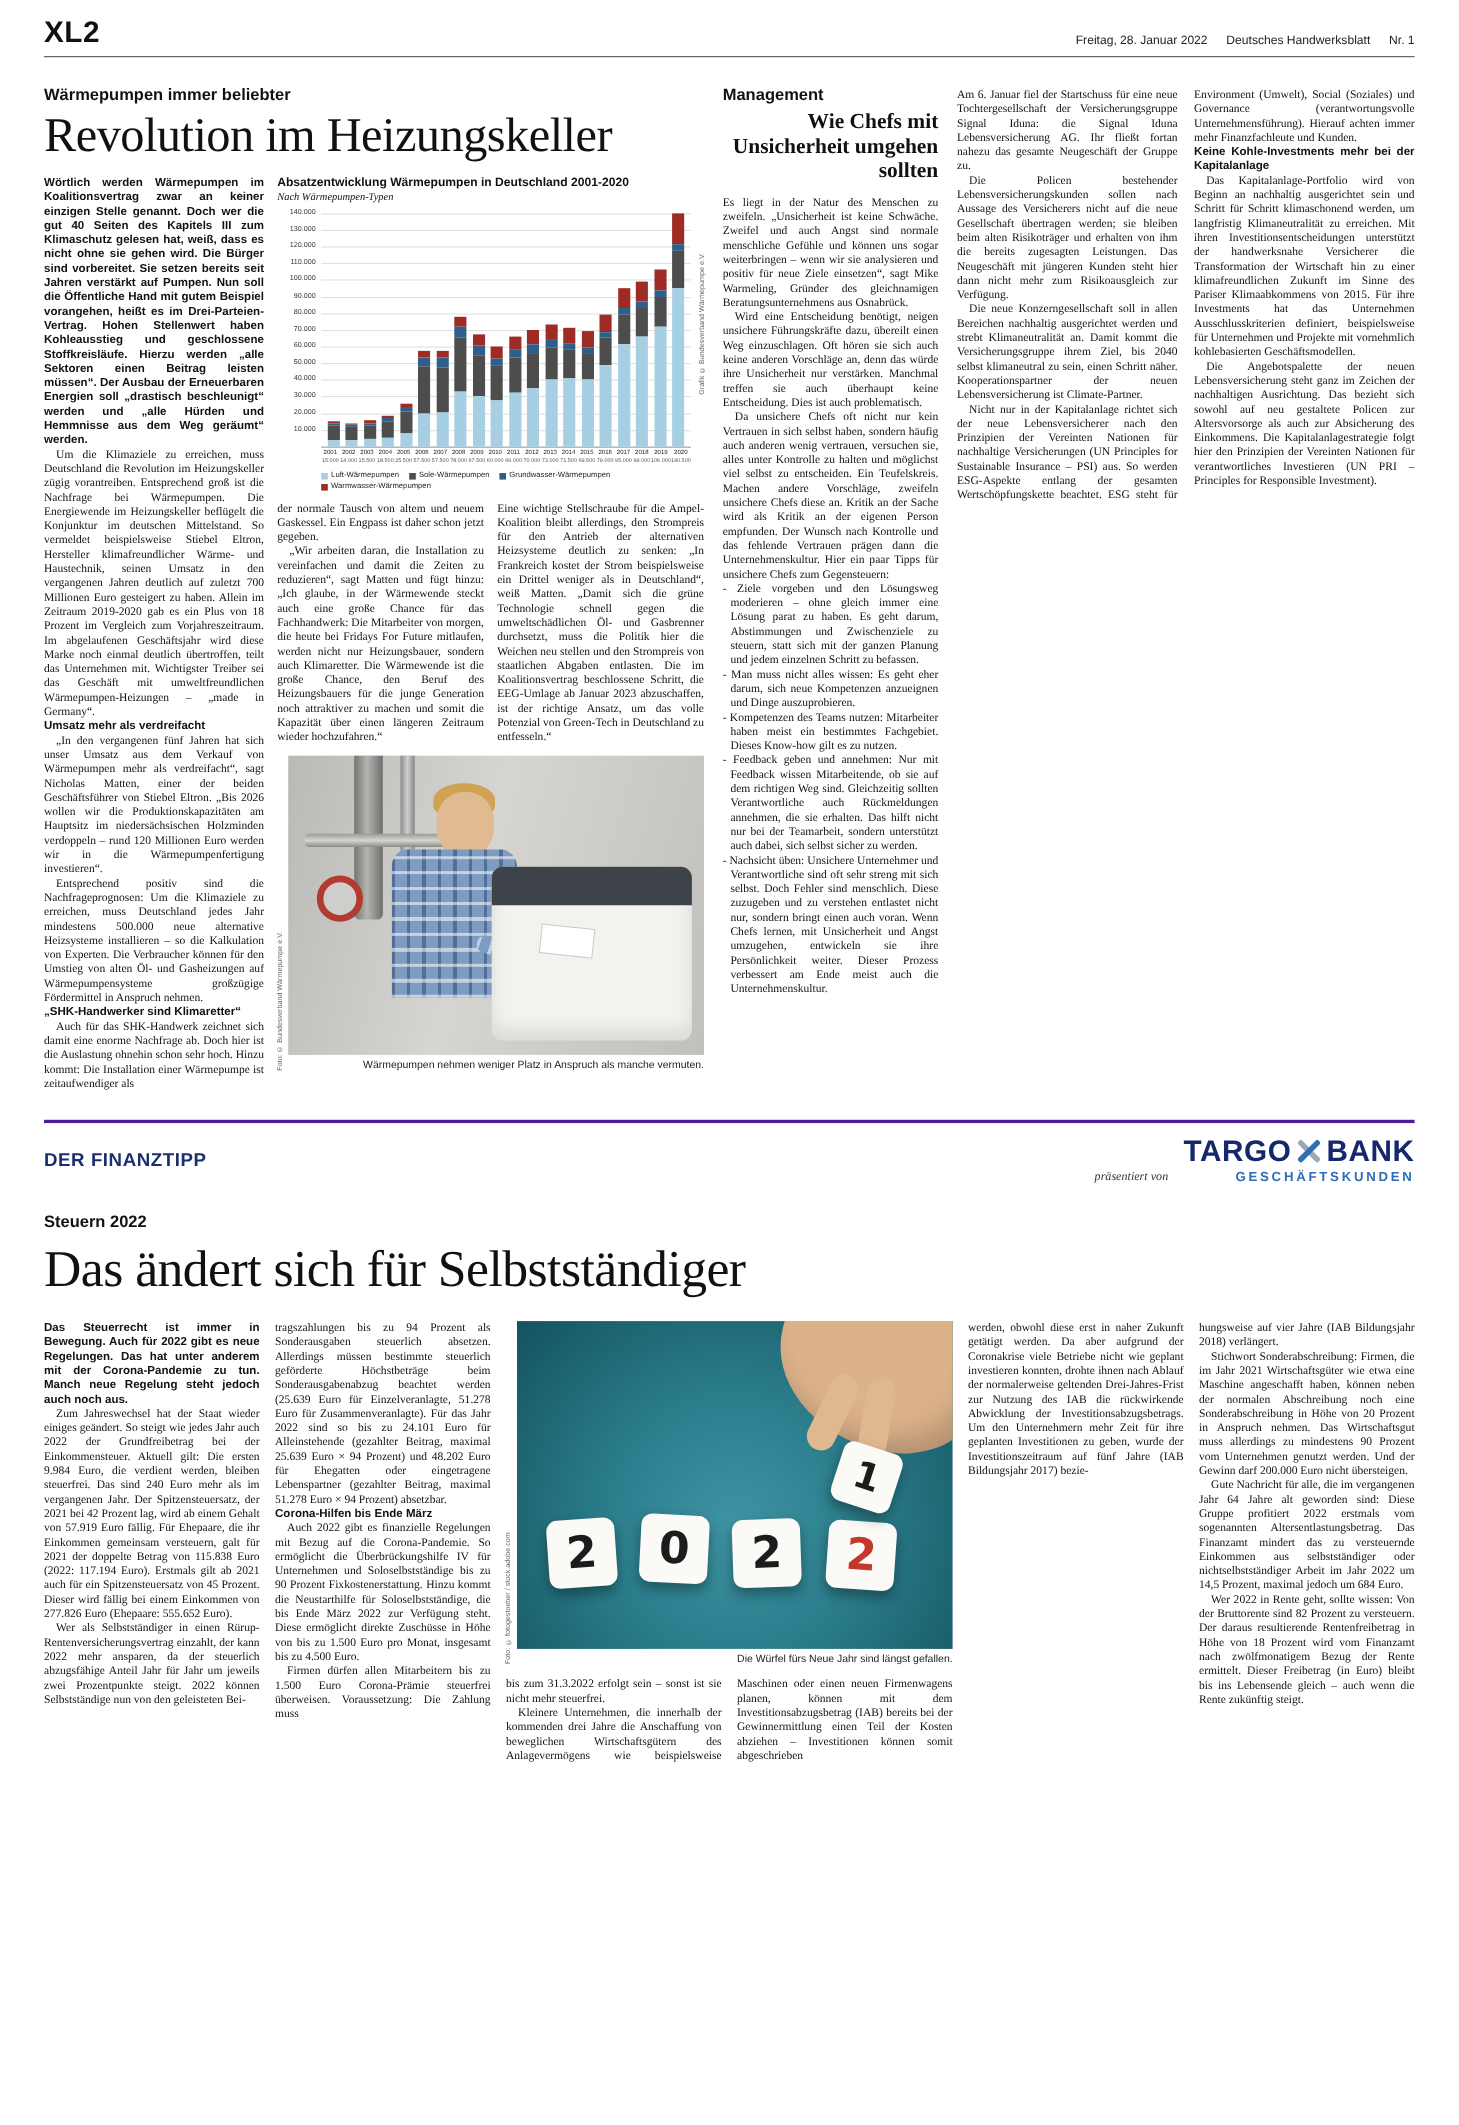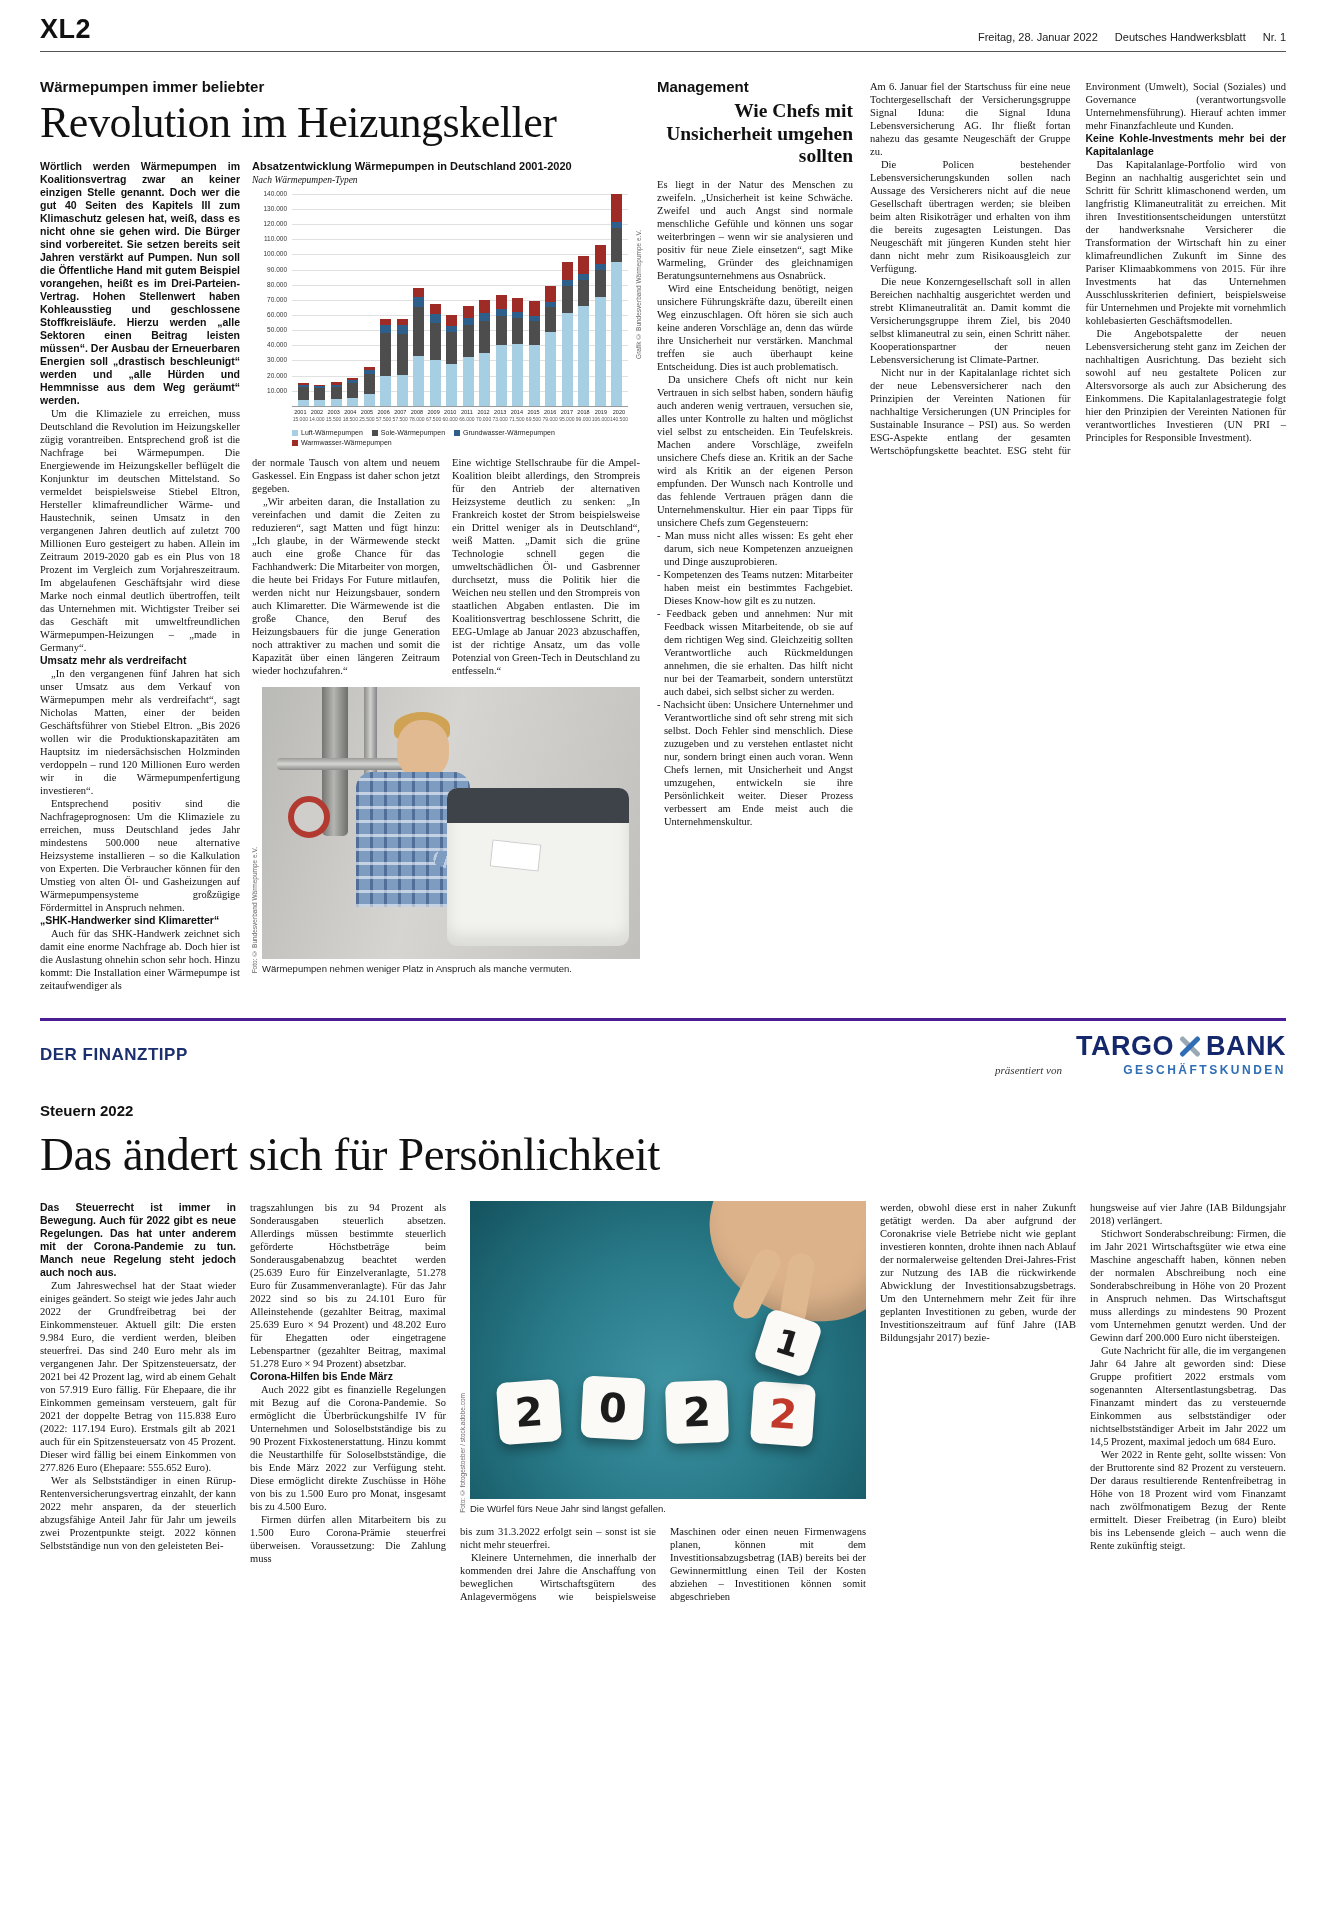--- a/index.html
+++ b/index.html
@@ -14,21 +14,21 @@
 
   
   .kicker { font:700 15px/1.2 "Liberation Sans", sans-serif; margin:0 0 4px 0; }
   .headline-xl { font:400 44px/1.04 "Liberation Serif", serif; margin:0 0 14px 0; letter-spacing:-.5px; }
   .headline-md { font:700 19.5px/1.16 "Liberation Serif", serif; margin:0 0 10px 0;text-align:right; }
   .body-text p { margin:0; font-size:10.5px; line-height:13px; text-align:justify; }
   .body-text p + p { text-indent:11px; }
   .body-text p.bullet { text-indent:-7px; padding-left:7px; }
   .lead-par { font:700 11.5px/14.5px "Liberation Sans", sans-serif; text-align:justify; margin:0 0 8px 0; }
   .subhead { font:700 11.5px/1.2 "Liberation Sans", sans-serif; margin:8px 0 3px 0; text-align:left; text-indent:0 !important; break-inside:avoid; }
-  .caption { font:400 9.5px/1.25 "Liberation Sans", sans-serif; color:#222; margin-top:4px; }
+  .caption { font:400 9.5px/1.25 "Liberation Sans", sans-serif; color:#222; margin-top:4px;text-align:right; }
   .vtext { writing-mode:vertical-rl; transform:rotate(180deg); font:400 6.5px/1 "Liberation Sans", sans-serif; color:#666; white-space:nowrap; }
 
   
   .top-section { display:grid; grid-template-columns:600px 196px 1fr; gap:0 17px; padding-top:26px; }
   .lead-article .art-header { margin-bottom:6px; }
   .lead-body { display:grid; grid-template-columns:200px 388px; gap:0 12px; }
 
   
   .chart { position:relative; padding-right:12px; }
   .chart-title { font:700 11px/1.25 "Liberation Sans", sans-serif; }
@@ -469,20 +469,21 @@
       </div>
     </article>
 
     <article class="col-article">
       <p class="kicker">Management</p>
       <h2 class="headline-md">Wie Chefs mit Unsicherheit umgehen sollten</h2>
       <div class="body-text">
         <p>Es liegt in der Natur des Menschen zu zweifeln. „Unsicherheit ist keine Schwäche. Zweifel und auch Angst sind normale menschliche Gefühle und können uns sogar weiterbringen – wenn wir sie analysieren und positiv für neue Ziele einsetzen“, sagt Mike Warmeling, Gründer des gleichnamigen Beratungsunternehmens aus Osnabrück.</p>
         <p>Wird eine Entscheidung benötigt, neigen unsichere Führungskräfte dazu, übereilt einen Weg einzuschlagen. Oft hören sie sich auch keine anderen Vorschläge an, denn das würde ihre Unsicherheit nur verstärken. Manchmal treffen sie auch überhaupt keine Entscheidung. Dies ist auch problematisch.</p>
         <p>Da unsichere Chefs oft nicht nur kein Vertrauen in sich selbst haben, sondern häufig auch anderen wenig vertrauen, versuchen sie, alles unter Kontrolle zu halten und möglichst viel selbst zu entscheiden. Ein Teufelskreis. Machen andere Vorschläge, zweifeln unsichere Chefs diese an. Kritik an der Sache wird als Kritik an der eigenen Person empfunden. Der Wunsch nach Kontrolle und das fehlende Vertrauen prägen dann die Unternehmenskultur. Hier ein paar Tipps für unsichere Chefs zum Gegensteuern:</p>
+        <p class="bullet">- Ziele vorgeben und den Lösungsweg moderieren – ohne gleich immer eine Lösung parat zu haben. Es geht darum, Abstimmungen und Zwischenziele zu steuern, statt sich mit der ganzen Planung und jedem einzelnen Schritt zu befassen.</p>
         <p class="bullet">- Man muss nicht alles wissen: Es geht eher darum, sich neue Kompetenzen anzueignen und Dinge auszuprobieren.</p>
         <p class="bullet">- Kompetenzen des Teams nutzen: Mitarbeiter haben meist ein bestimmtes Fachgebiet. Dieses Know-how gilt es zu nutzen.</p>
         <p class="bullet">- Feedback geben und annehmen: Nur mit Feedback wissen Mitarbeitende, ob sie auf dem richtigen Weg sind. Gleichzeitig sollten Verantwortliche auch Rückmeldungen annehmen, die sie erhalten. Das hilft nicht nur bei der Teamarbeit, sondern unterstützt auch dabei, sich selbst sicher zu werden.</p>
         <p class="bullet">- Nachsicht üben: Unsichere Unternehmer und Verantwortliche sind oft sehr streng mit sich selbst. Doch Fehler sind menschlich. Diese zuzugeben und zu verstehen entlastet nicht nur, sondern bringt einen auch voran. Wenn Chefs lernen, mit Unsicherheit und Angst umzugehen, entwickeln sie ihre Persönlichkeit weiter. Dieser Prozess verbessert am Ende meist auch die Unternehmenskultur.</p>
       </div>
     </article>
 
     <article class="col-article">
       <div class="signal-body body-text">
         <p>Am 6. Januar fiel der Startschuss für eine neue Tochtergesellschaft der Versicherungsgruppe Signal Iduna: die Signal Iduna Lebensversicherung AG. Ihr fließt fortan nahezu das gesamte Neugeschäft der Gruppe zu.</p>
@@ -509,21 +510,21 @@
                 <i class="s2"></i>
               </span>
             <span>BANK</span>
           </div>
           <div class="tb-sub">GESCHÄFTSKUNDEN</div>
         </div>
       </div>
     </div>
 
     <p class="ft-kicker">Steuern 2022</p>
-    <h1 class="ft-headline">Das ändert sich für Persönlichkeit</h1>
+    <h1 class="ft-headline">Das ändert sich für Selbstständiger</h1>
 
     <div class="ft-grid">
       <div class="body-text">
         <p class="lead-par">Das Steuerrecht ist immer in Bewegung. Auch für 2022 gibt es neue Regelungen. Das hat unter anderem mit der Corona-Pandemie zu tun. Manch neue Regelung steht jedoch auch noch aus.</p>
         <p>Zum Jahreswechsel hat der Staat wieder einiges geändert. So steigt wie jedes Jahr auch 2022 der Grundfreibetrag bei der Einkommensteuer. Aktuell gilt: Die ersten 9.984 Euro, die verdient werden, bleiben steuerfrei. Das sind 240 Euro mehr als im vergangenen Jahr. Der Spitzensteuersatz, der 2021 bei 42 Prozent lag, wird ab einem Gehalt von 57.919 Euro fällig. Für Ehepaare, die ihr Einkommen gemeinsam versteuern, galt für 2021 der doppelte Betrag von 115.838 Euro (2022: 117.194 Euro). Erstmals gilt ab 2021 auch für ein Spitzensteuersatz von 45 Prozent. Dieser wird fällig bei einem Einkommen von 277.826 Euro (Ehepaare: 555.652 Euro).</p>
         <p>Wer als Selbstständiger in einen Rürup-Rentenversicherungsvertrag einzahlt, der kann 2022 mehr ansparen, da der steuerlich abzugsfähige Anteil Jahr für Jahr um jeweils zwei Prozentpunkte steigt. 2022 können Selbstständige nun von den geleisteten Bei-</p>
       </div>
 
       <div class="body-text">
         <p>tragszahlungen bis zu 94 Prozent als Sonderausgaben steuerlich absetzen. Allerdings müssen bestimmte steuerlich geförderte Höchstbeträge beim Sonderausgabenabzug beachtet werden (25.639 Euro für Einzelveranlagte, 51.278 Euro für Zusammenveranlagte). Für das Jahr 2022 sind so bis zu 24.101 Euro für Alleinstehende (gezahlter Beitrag, maximal 25.639 Euro × 94 Prozent) und 48.202 Euro für Ehegatten oder eingetragene Lebenspartner (gezahlter Beitrag, maximal 51.278 Euro × 94 Prozent) absetzbar.</p>

